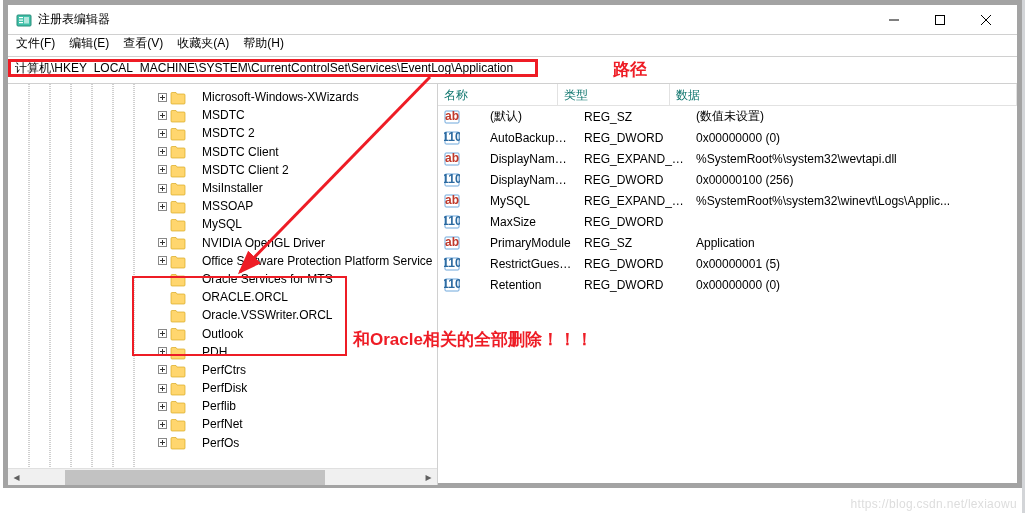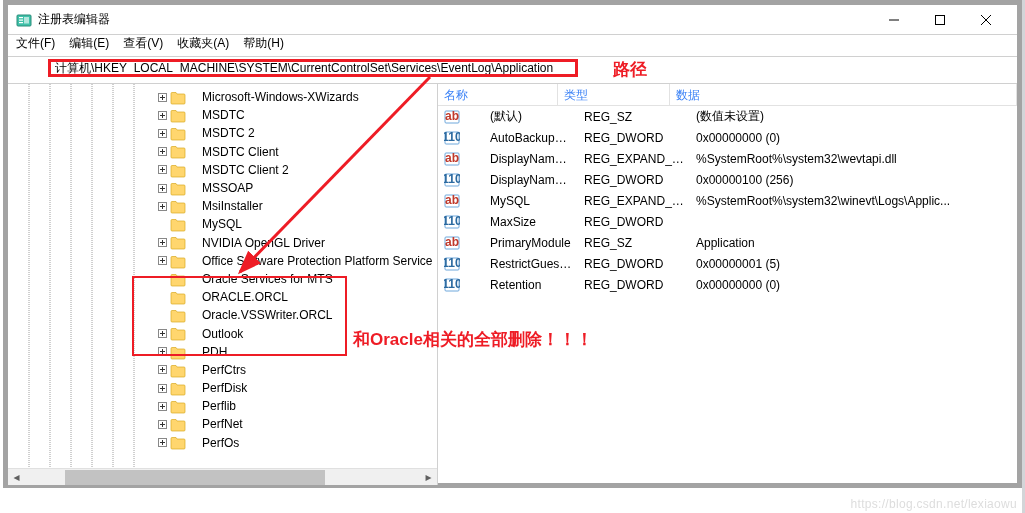--- a/index.html
+++ b/index.html
@@ -15,21 +15,21 @@
 .addressbar { height: 18px; border: 3px solid #ee1c25; margin: 2px 0 0 0; display: flex; align-items: center; padding: 0 4px; font-size: 12px; white-space: nowrap; background: #fff; width: 530px; overflow:hidden;}
 .splitpanes { display: flex; height: calc(100% - 76px); border-top: 1px solid #d0d0d0; position: relative;}
 .leftpane { width: 430px; border-right: 1px solid #d0d0d0; overflow: hidden; position: relative;}
 .tree { padding: 4px 0 0 12px; }
 .tree-row { display: flex; align-items: center; height: 18.2px; white-space: nowrap; padding-left: 136px;}
 .tree-row .expander { width: 12px; height:12px; margin-right: 2px; display: inline-flex; align-items:center; justify-content:center; color:#555;}
 .tree-row .folder { width: 16px; height: 14px; margin-right: 4px; display: inline-block; }
 .tree-row .label { color: #000; margin-left: 12px; }
 .rightpane { flex: 1; overflow: hidden; }
 .columns { height: 22px; display: flex; border-bottom: 1px solid #e2e2e2; }
-.col { border-right: 1px solid #e2e2e2; padding: 3px 6px; color: #3b82f6; }
+.col { border-right: 1px solid #e2e2e2; padding: 3px 6px; color: #0f766e; }
 .values { }
 .val-row { display: flex; height: 21px; align-items: center; }
 .val-row .icon { width: 36px; height: 16px; margin: 0 4px 0 6px; display: inline-block;}
 .val-row .cell { padding: 0 6px; white-space: nowrap; overflow: hidden; text-overflow: ellipsis; }
 .scroll-h { position:absolute; bottom:0; left:0; right:0; height:17px; background:#f0f0f0; border-top:1px solid #e0e0e0; display:flex; align-items:center;}
 .scroll-h .arrow { width:17px; height:17px; background:#f0f0f0; display:flex;align-items:center;justify-content:center;color:#606060;}
 .scroll-h .track { flex:1; height:17px; background:#f0f0f0; position:relative;}
 .scroll-h .thumb { position:absolute; top:1px; height:15px; background:#c2c2c2;}
 .anno { position: absolute; color: #ee1c25; font-weight: bold; font-size: 17px; pointer-events:none;}
 .oracle-box { position:absolute; border:2px solid #ee1c25; pointer-events:none;}
@@ -75,21 +75,21 @@
   </div>
 
   <div class="menubar">
     <span>文件(F)</span>
     <span>编辑(E)</span>
     <span>查看(V)</span>
     <span>收藏夹(A)</span>
     <span>帮助(H)</span>
   </div>
 
-  <div style="position:relative;height:24px;padding-left:40px;">
+  <div style="position:relative;height:24px;">
     <div class="addressbar">
       <span>计算机\HKEY_LOCAL_MACHINE\SYSTEM\CurrentControlSet\Services\EventLog\Application</span>
     </div>
   </div>
 
   <div class="splitpanes">
 
     <div class="leftpane">
 
       <svg style="position:absolute;left:0;top:0;" width="160" height="460">
@@ -172,34 +172,34 @@
             <span class="expander">
               <svg width="9" height="9" viewBox="0 0 9 9">
                 <rect x="0.5" y="0.5" width="8" height="8" fill="#fff" stroke="#888"></rect>
                 <line x1="2" y1="4.5" x2="7" y2="4.5" stroke="#333"></line>
                 <line x1="4.5" y1="2" x2="4.5" y2="7" stroke="#333"></line>
               </svg>
             </span>
             <span class="folder"><svg class="folder-svg" width="16" height="14" viewBox="0 0 16 14">
                 <path d="M1 3 L1 12 Q1 13 2 13 L14 13 Q15 13 15 12 L15 4 Q15 3 14 3 L7 3 L6 1.5 L2 1.5 Q1 1.5 1 2.5 Z" fill="#ffd66e" stroke="#d9a91f" stroke-width="0.7"></path>
               </svg></span>
+            <span class="label">MsiInstaller</span>
+          </div>
+          <div class="tree-row">
+            <span class="expander">
+              <svg width="9" height="9" viewBox="0 0 9 9">
+                <rect x="0.5" y="0.5" width="8" height="8" fill="#fff" stroke="#888"></rect>
+                <line x1="2" y1="4.5" x2="7" y2="4.5" stroke="#333"></line>
+                <line x1="4.5" y1="2" x2="4.5" y2="7" stroke="#333"></line>
+              </svg>
+            </span>
+            <span class="folder"><svg class="folder-svg" width="16" height="14" viewBox="0 0 16 14">
+                <path d="M1 3 L1 12 Q1 13 2 13 L14 13 Q15 13 15 12 L15 4 Q15 3 14 3 L7 3 L6 1.5 L2 1.5 Q1 1.5 1 2.5 Z" fill="#ffd66e" stroke="#d9a91f" stroke-width="0.7"></path>
+              </svg></span>
             <span class="label">MSSOAP</span>
-          </div>
-          <div class="tree-row">
-            <span class="expander">
-              <svg width="9" height="9" viewBox="0 0 9 9">
-                <rect x="0.5" y="0.5" width="8" height="8" fill="#fff" stroke="#888"></rect>
-                <line x1="2" y1="4.5" x2="7" y2="4.5" stroke="#333"></line>
-                <line x1="4.5" y1="2" x2="4.5" y2="7" stroke="#333"></line>
-              </svg>
-            </span>
-            <span class="folder"><svg class="folder-svg" width="16" height="14" viewBox="0 0 16 14">
-                <path d="M1 3 L1 12 Q1 13 2 13 L14 13 Q15 13 15 12 L15 4 Q15 3 14 3 L7 3 L6 1.5 L2 1.5 Q1 1.5 1 2.5 Z" fill="#ffd66e" stroke="#d9a91f" stroke-width="0.7"></path>
-              </svg></span>
-            <span class="label">MsiInstaller</span>
           </div>
           <div class="tree-row">
             <span class="expander"></span>
             <span class="folder"><svg class="folder-svg" width="16" height="14" viewBox="0 0 16 14">
                 <path d="M1 3 L1 12 Q1 13 2 13 L14 13 Q15 13 15 12 L15 4 Q15 3 14 3 L7 3 L6 1.5 L2 1.5 Q1 1.5 1 2.5 Z" fill="#ffd66e" stroke="#d9a91f" stroke-width="0.7"></path>
               </svg></span>
             <span class="label">MySQL</span>
           </div>
           <div class="tree-row">
             <span class="expander">

